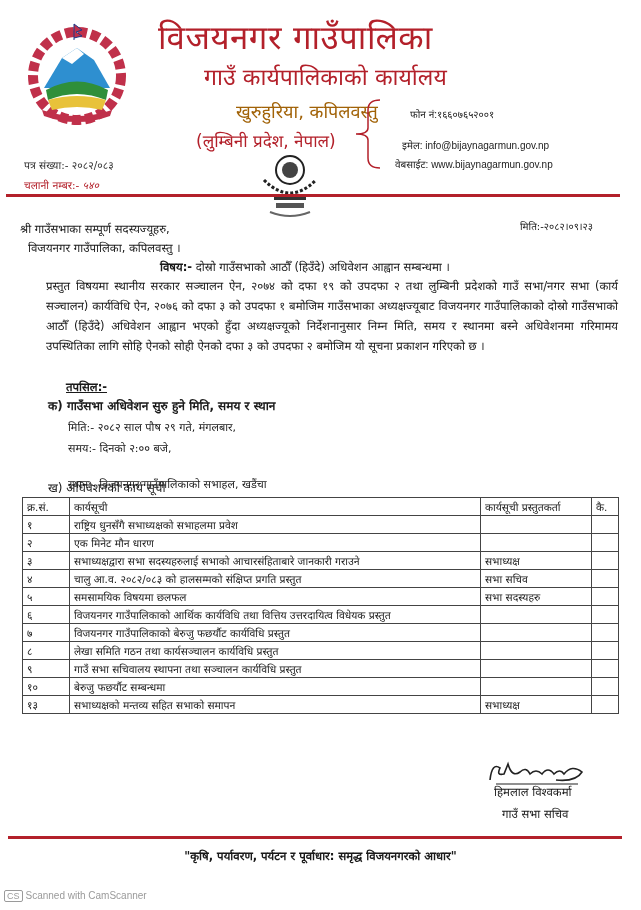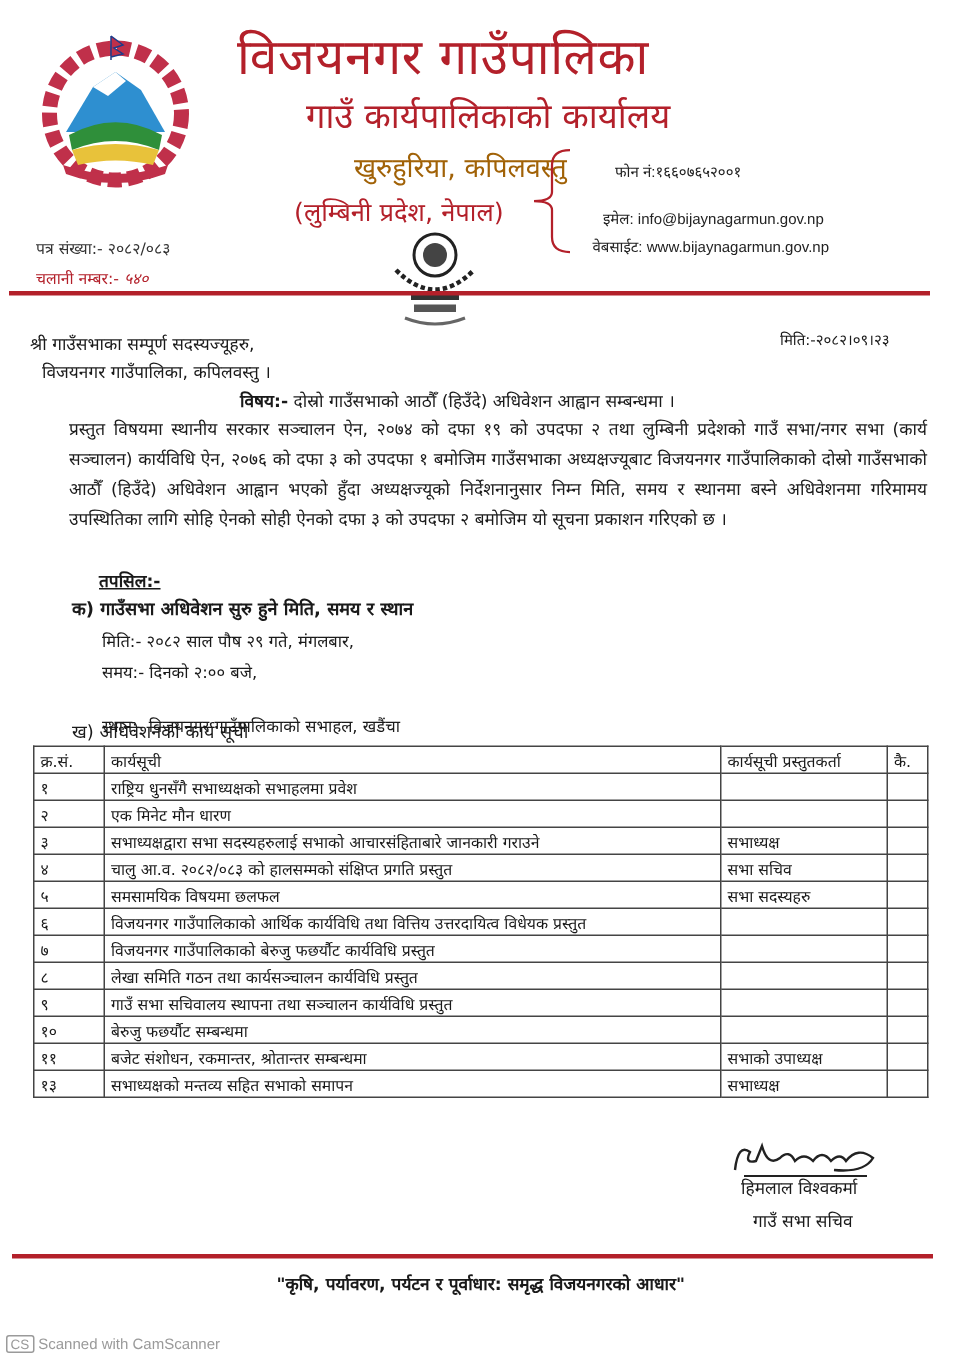--- a/index.html
+++ b/index.html
@@ -194,26 +194,20 @@
         <td class="col-presenter"></td>
         <td class="col-remarks"></td>
       </tr>
     <tr>
         <td class="col-sn">१०</td>
         <td class="col-agenda">बेरुजु फछर्यौट सम्बन्धमा</td>
         <td class="col-presenter"></td>
         <td class="col-remarks"></td>
       </tr>
     <tr>
-        <td class="col-sn">११</td>
-        <td class="col-agenda">बजेट संशोधन, रकमान्तर, श्रोतान्तर सम्बन्धमा</td>
-        <td class="col-presenter">सभाको उपाध्यक्ष</td>
-        <td class="col-remarks"></td>
-      </tr>
-    <tr>
         <td class="col-sn">१३</td>
         <td class="col-agenda">सभाध्यक्षको मन्तव्य सहित सभाको समापन</td>
         <td class="col-presenter">सभाध्यक्ष</td>
         <td class="col-remarks"></td>
       </tr>
   </tbody>
 </table>
 
 <svg id="signature" class="abs" viewBox="0 0 100 30">
   <path d="M4 22 Q6 4 14 10 Q10 18 18 16 L22 6 Q26 20 34 14 Q40 8 44 16 Q50 10 56 16 Q62 8 68 16 Q74 10 78 16 Q86 6 96 14 Q90 24 70 22" fill="none" stroke="#222" stroke-width="1.6"></path>

